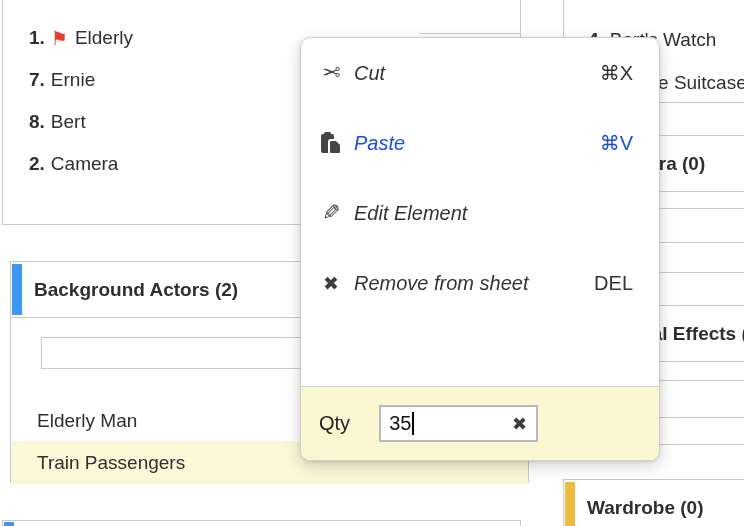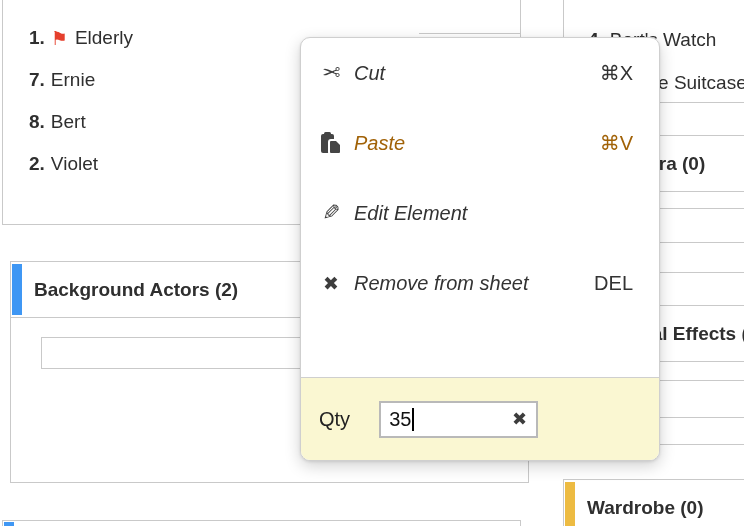--- a/index.html
+++ b/index.html
@@ -52,25 +52,25 @@
   
   .menu{position:absolute;left:300px;top:37px;width:360px;height:424px;background:#fff;
         border:1px solid #cfcfcf;border-radius:10px;box-sizing:border-box;z-index:10;
         box-shadow:0 5px 16px rgba(0,0,0,.18),0 1px 3px rgba(0,0,0,.10);}
   .menu-item{height:70px;display:flex;align-items:center;padding:0 26px 0 17px;font-size:20px;
              color:#333;cursor:default;}
   .menu-item .mi-icon{width:26px;margin-right:10px;text-align:center;color:#3d3d3d;
                       font-size:22px;line-height:1;flex:none;}
   .menu-item .mi-label{white-space:nowrap;font-style:italic;}
   .menu-item .mi-short{margin-left:auto;color:#333;}
-  .menu-item.disabled .mi-label,.menu-item.disabled .mi-short{color:#a16207;}
+  .menu-item.disabled .mi-label,.menu-item.disabled .mi-short{color:#1d4ed8;}
   .icon-flip{display:inline-block;transform:scaleX(-1);}
   .mi-icon svg{display:block;margin:0 auto;}
 
-  .menu-footer{position:absolute;left:0;right:0;bottom:0;height:83px;background:#faf7d2;
+  .menu-footer{position:absolute;left:0;right:0;bottom:0;height:74px;background:#faf7d2;
                border-top:1px solid #cfcfcf;border-radius:0 0 9px 9px;display:flex;
                align-items:center;padding:0 18px;box-sizing:border-box;}
   .qty-label{font-size:20px;color:#222;}
   .qty-input{position:relative;margin-left:29px;width:159px;height:37px;background:#fff;
              border:2px solid #b9b9b9;box-sizing:border-box;display:flex;align-items:center;
              padding-left:8px;}
   .qty-value{font-size:20px;color:#111;}
   .caret{width:2px;height:23px;background:#000;margin-left:1px;}
   .qty-clear{position:absolute;right:9px;top:50%;transform:translateY(-50%);color:#3d3d3d;
              font-size:18px;line-height:1;cursor:pointer;}
@@ -91,31 +91,39 @@
       <div class="cast-row">
         <span class="num">7.</span>
         <span>Ernie</span>
       </div>
       <div class="cast-row">
         <span class="num">8.</span>
         <span>Bert</span>
       </div>
       <div class="cast-row">
         <span class="num">2.</span>
-        <span>Violet</span>
+        <span>Camera</span>
       </div>
     </div>
   </div>
 
   <div class="card bga-card">
     <div class="card-hdr">
       <div class="hdr-bar"></div>
       <span class="hdr-title">Background Actors (2)</span>
     </div>
     <input class="search" type="text" value="" style="">
+    <div class="bga-items">
+      <div class="bga-row">
+        <span>Elderly Man</span>
+      </div>
+      <div class="bga-row hl">
+        <span>Train Passengers</span>
+      </div>
+    </div>
   </div>
 
   <div class="card bottom-card">
     <div class="bottom-bar"></div>
   </div>
 
   <div class="card props-card">
     <div class="props-items">
       <div class="props-row">
         <span class="num">4.</span>

